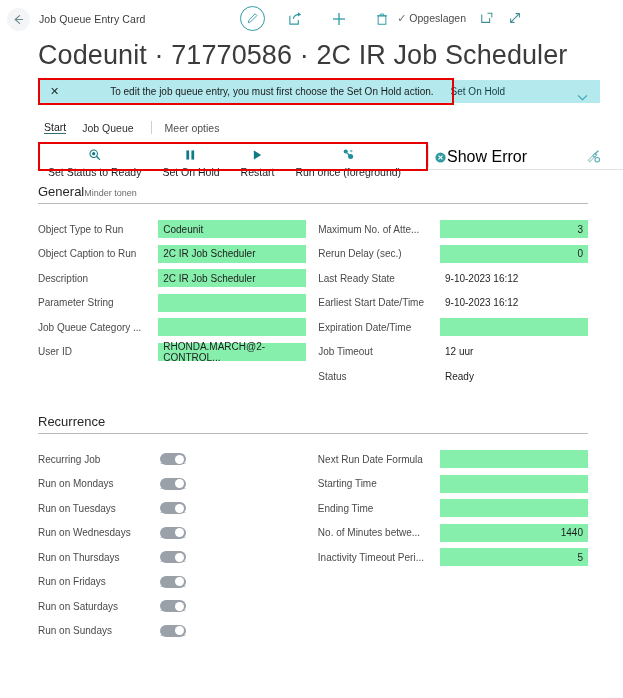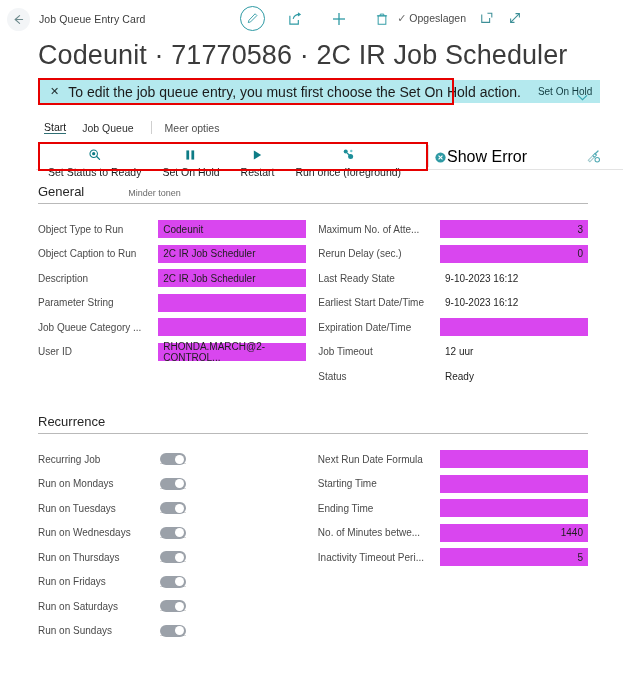--- a/index.html
+++ b/index.html
@@ -51,21 +51,21 @@
     border: 2px solid #e60000; z-index: 6; pointer-events: none;
   }
   .notif {
     position: absolute; left: 40px; top: 80px; width: 560px; height: 23px;
     background: #b4e9ee; display: flex; align-items: center;
   }
   .notif .x {
     margin-left: 10px; margin-right: 9px;
     font-size: 11px; color: #1d2b2c; line-height: 1; cursor: pointer;
   }
-  .notif .msg { font-size: 14px; color: #1b1b1b; white-space: nowrap; }
+  .notif .msg { font-size: 10px; color: #1b1b1b; white-space: nowrap; margin-left: 42px; }
   .notif .act {
     margin-left: 17px; font-size: 10px; color: #123c40; white-space: nowrap; cursor: pointer;
   }
   .notif .chev { position: absolute; right: 12px; top: 7px; cursor: pointer; }
 
   
   .tabs { position: absolute; left: 44px; top: 121px; display: flex; align-items: center; }
   .tab { font-size: 10.5px; color: #2f2f2f; margin-right: 16px; padding-bottom: 0; cursor: pointer; white-space: nowrap; }
   .tab.active { color: #1b1b1b; border-bottom: 1.4px solid #2f6f74; }
   .tab-sep { width: 1px; height: 13px; background: #cfcfcf; margin: 0 13px 0 1px; }
@@ -87,39 +87,39 @@
   .act-right { position: absolute; left: 434px; top: 148px; display: flex; align-items: center; gap: 0; cursor: pointer; }
   .act-far { position: absolute; right: 22px; top: 149px; cursor: pointer; }
 
   
   .section { position: absolute; left: 38px; width: 550px; }
   .sec-head {
     display: flex; align-items: flex-end; justify-content: flex-start;
     border-bottom: 1px solid #b9b9b9; padding-bottom: 4px;
   }
   .sec-title { font-size: 13px; color: #262626; font-weight: 400; }
-  .sec-link { font-size: 9px; color: #6a6a6a; cursor: pointer; padding-bottom: 1px; margin-left: 44px; }
+  .sec-link { font-size: 9px; color: #6a6a6a; cursor: pointer; padding-bottom: 1px; }
 
   .cols { display: flex; margin-top: 13px; }
   .col { width: 285px; }
   .col.right { margin-left: 12px; }
 
   .fld { display: flex; align-items: center; height: 24.5px; margin-bottom: 0px; }
   .fld-lbl {
     font-size: 10px; color: #4a4a4a; white-space: nowrap;
     overflow: hidden; flex: 0 0 auto; max-width: 122px;
   }
   .dots {
     flex: 1 1 auto; margin: 0 6px; height: 10px;
     background-image: radial-gradient(circle, #9a9a9a 0.7px, transparent 0.8px);
     background-size: 5px 10px; background-position: 0 6px; background-repeat: repeat-x;
     min-width: 4px;
   }
   .fld-in {
-    flex: 0 0 148px; height: 18px; background: #d946ef;
+    flex: 0 0 148px; height: 18px; background: #86efac;
     font-size: 10px; color: #1e1e1e;
     display: flex; align-items: center; padding: 0 5px;
     cursor: text;
   }
   .fld-in.num { justify-content: flex-end; }
   .fld-in.plain { background: transparent; padding-left: 5px; }
   .toggle {
     width: 26px; height: 12px; border-radius: 7px; background: #9ba1a9;
     position: relative; cursor: pointer; margin-left: 2px;
   }

